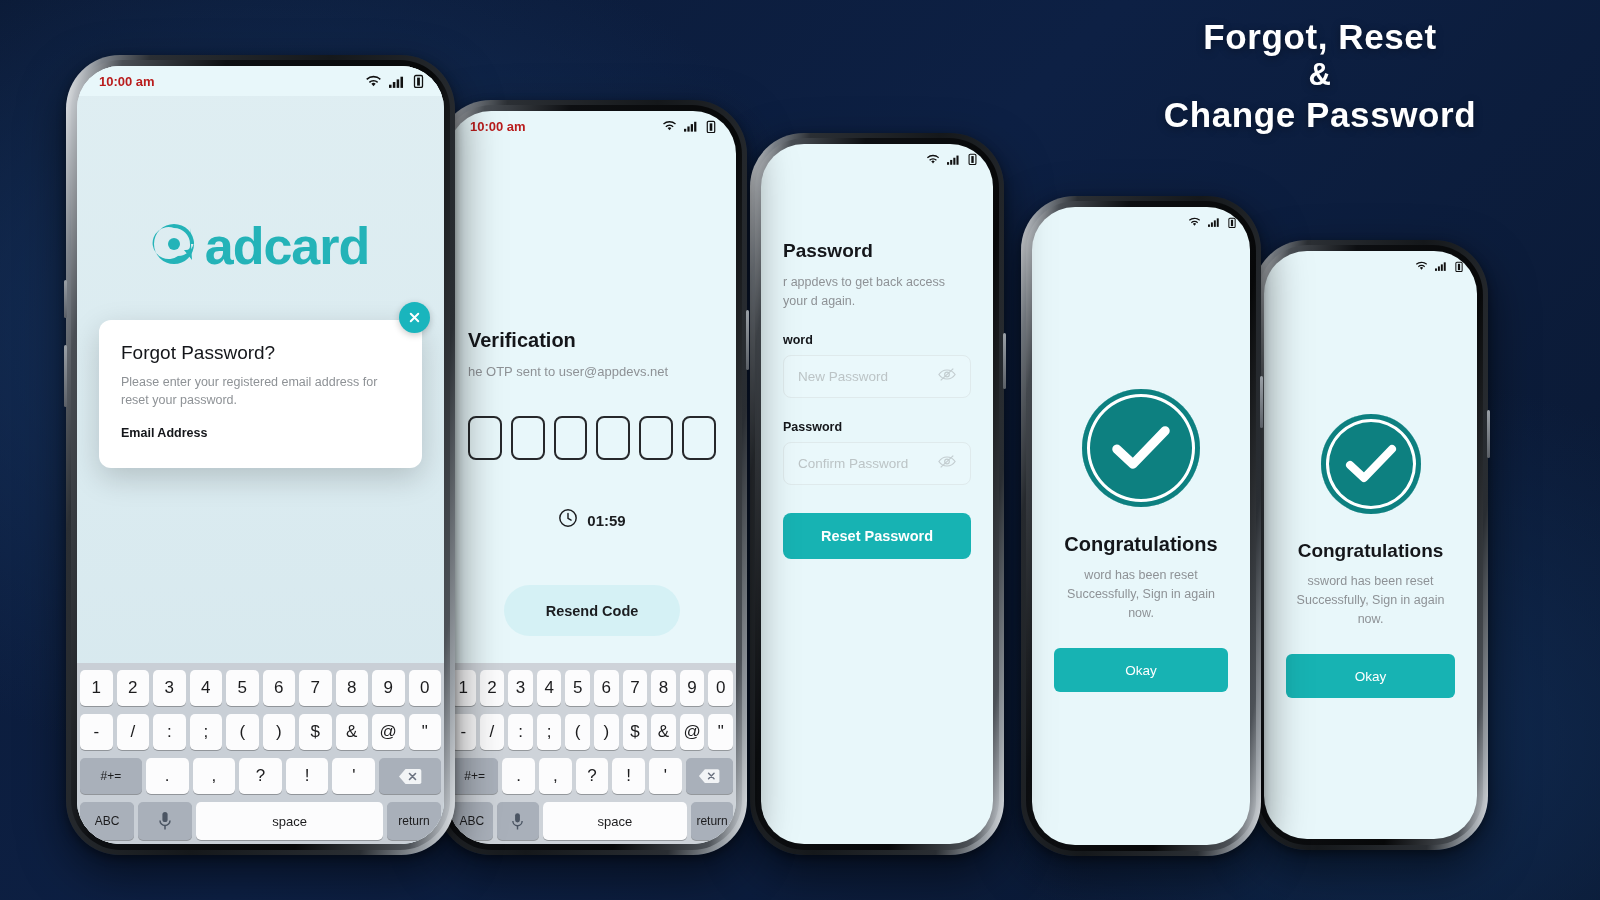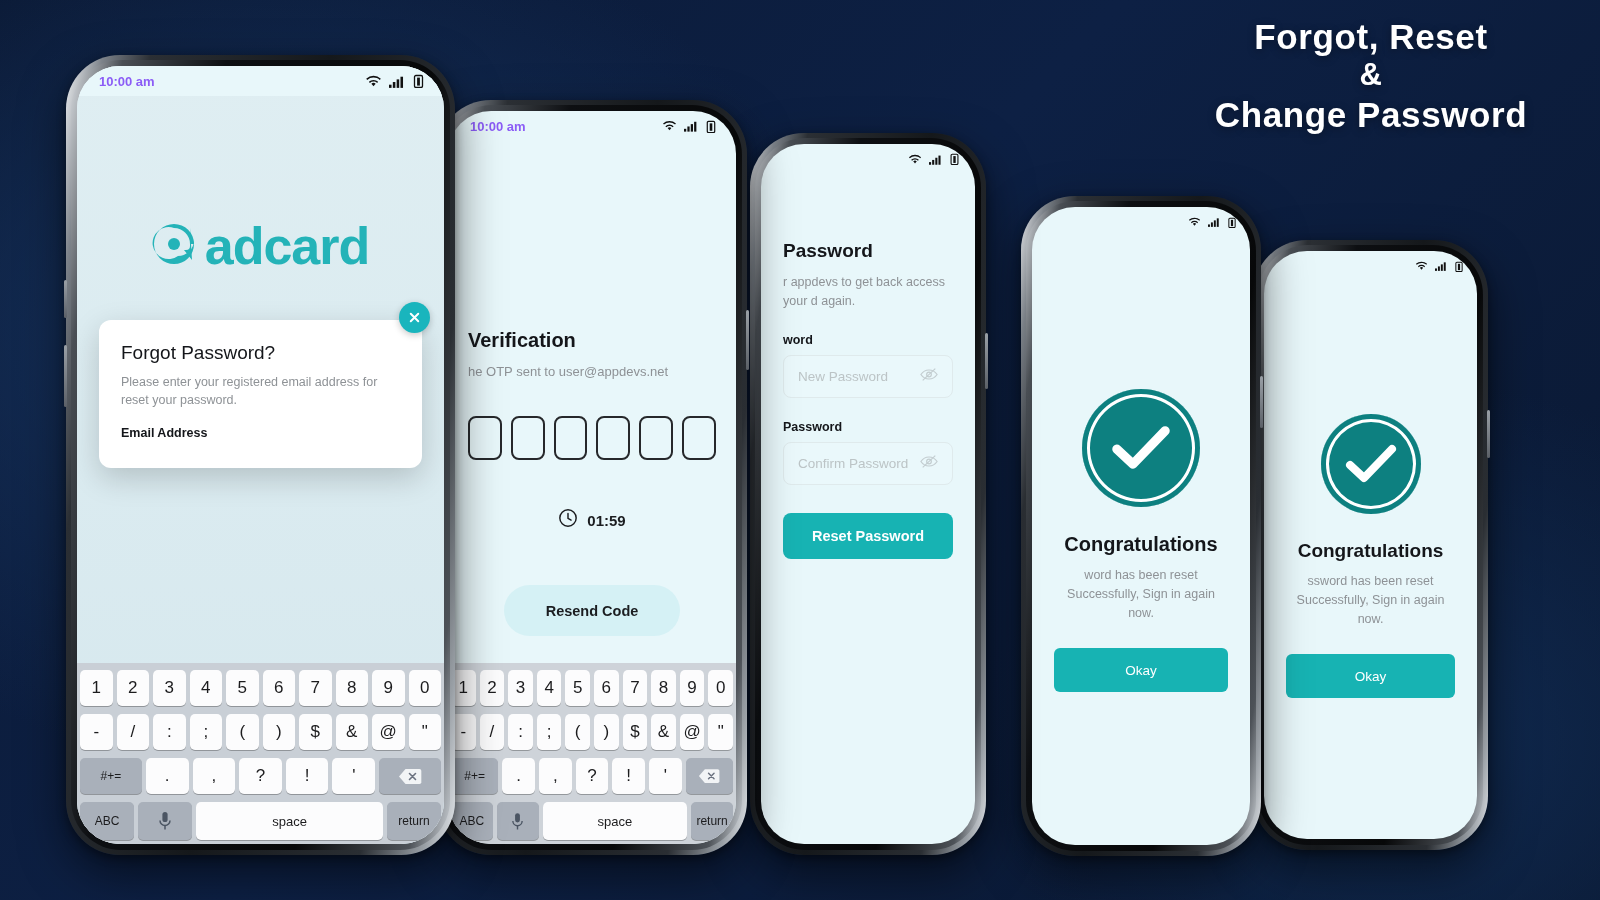--- a/index.html
+++ b/index.html
@@ -9,21 +9,21 @@
     background:
       radial-gradient(ellipse 900px 700px at 18% 38%, #16335e 0%, rgba(22,51,94,0) 62%),
       radial-gradient(ellipse 700px 600px at 88% 82%, #102a50 0%, rgba(16,42,80,0) 60%),
       linear-gradient(135deg, #0b1a36 0%, #0d2044 45%, #0a1831 100%);
     position:relative;
   }
   .stage { position:absolute; inset:0; }
 
   
   .headline {
-    position:absolute; left:1161px; top:16px; width:420px;
+    position:absolute; left:1110px; top:16px; width:420px;
     text-align:center; color:#ffffff;
     font-weight:bold; letter-spacing:.6px; line-height:1.18;
     text-shadow:0 2px 8px rgba(0,0,0,.35);
   }
   .headline .l1 { font-size:35px; }
   .headline .l2 { font-size:31px; }
   .headline .l3 { font-size:35px; }
 
   
   .phone { position:absolute; }
@@ -43,21 +43,21 @@
   }
   .side-btn {
     position:absolute; width:3px; border-radius:2px;
     background:linear-gradient(180deg,#9aa0a6,#5b6067);
   }
 
   
   .statusbar {
     height:30px; display:flex; align-items:center;
     justify-content:space-between; padding:0 20px 0 22px;
-    font-size:13px; font-weight:bold; color:#8b5cf6;
+    font-size:13px; font-weight:bold; color:#b91c1c;
   }
   .status-icons { display:flex; align-items:center; gap:7px; }
   .status-icons svg { display:block; }
 
   
   .s1-body { position:relative; height:100%; background:linear-gradient(180deg,#dfeef2 0%,#d6e8ee 100%); }
   .logo-wrap {
     position:absolute; top:150px; left:0; right:0;
     display:flex; align-items:center; justify-content:center; gap:9px;
     filter:blur(.6px);
@@ -234,21 +234,21 @@
           </div>
           <div class="succ-title" style="font-size:20px;">Congratulations</div>
           <div class="succ-sub">word has been reset Successfully, Sign in again now.</div>
           <button class="okay-btn">Okay</button>
         </div>
       </div>
     </div>
     <div class="side-btn" style="right:-2px; top:180px; height:52px;"></div>
   </div>
 
-  <div class="phone" style="left:750px; top:133px; width:236px; height:722px; z-index:3;padding-left:6px;">
+  <div class="phone" style="left:750px; top:133px; width:254px; height:722px; z-index:3;padding-left:6px;">
     <div class="bezel">
       <div class="inner-ring"></div>
       <div class="screen">
         <div class="statusbar" style="padding:0 16px 0 18px;">
           <span></span>
           <span class="status-icons">
             <svg width="14" height="11" viewBox="0 0 16 12">
                 <path d="M8 10.5l2-2.4a3 3 0 0 0-4 0z" fill="#111"></path>
                 <path d="M8 6.1c1.3 0 2.5.5 3.4 1.3l1-1.2A6.7 6.7 0 0 0 8 4.5a6.7 6.7 0 0 0-4.4 1.7l1 1.2A5 5 0 0 1 8 6.1z" fill="#111"></path>
                 <path d="M8 2.3c2.2 0 4.3.8 5.9 2.2l1-1.2A10.5 10.5 0 0 0 8 .7a10.5 10.5 0 0 0-6.9 2.6l1 1.2A9 9 0 0 1 8 2.3z" fill="#111"></path>

